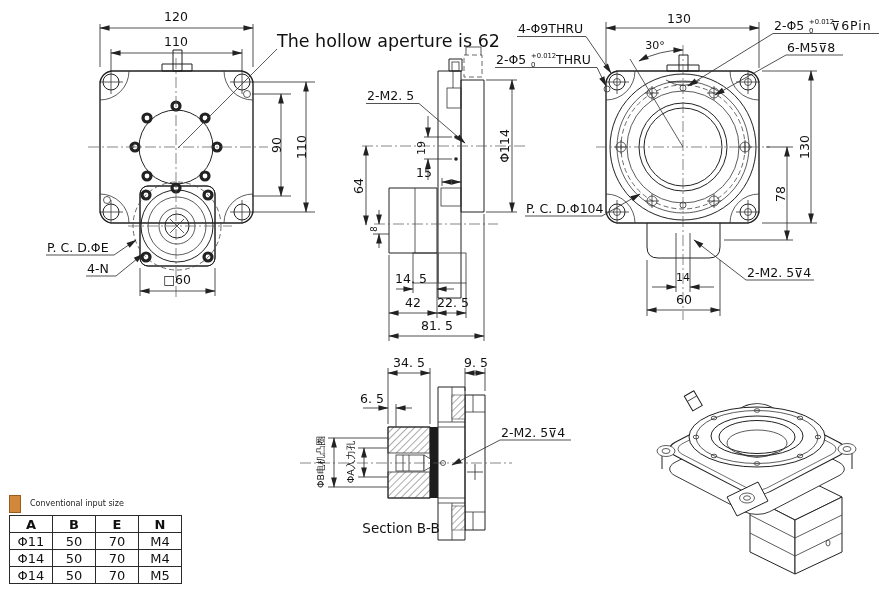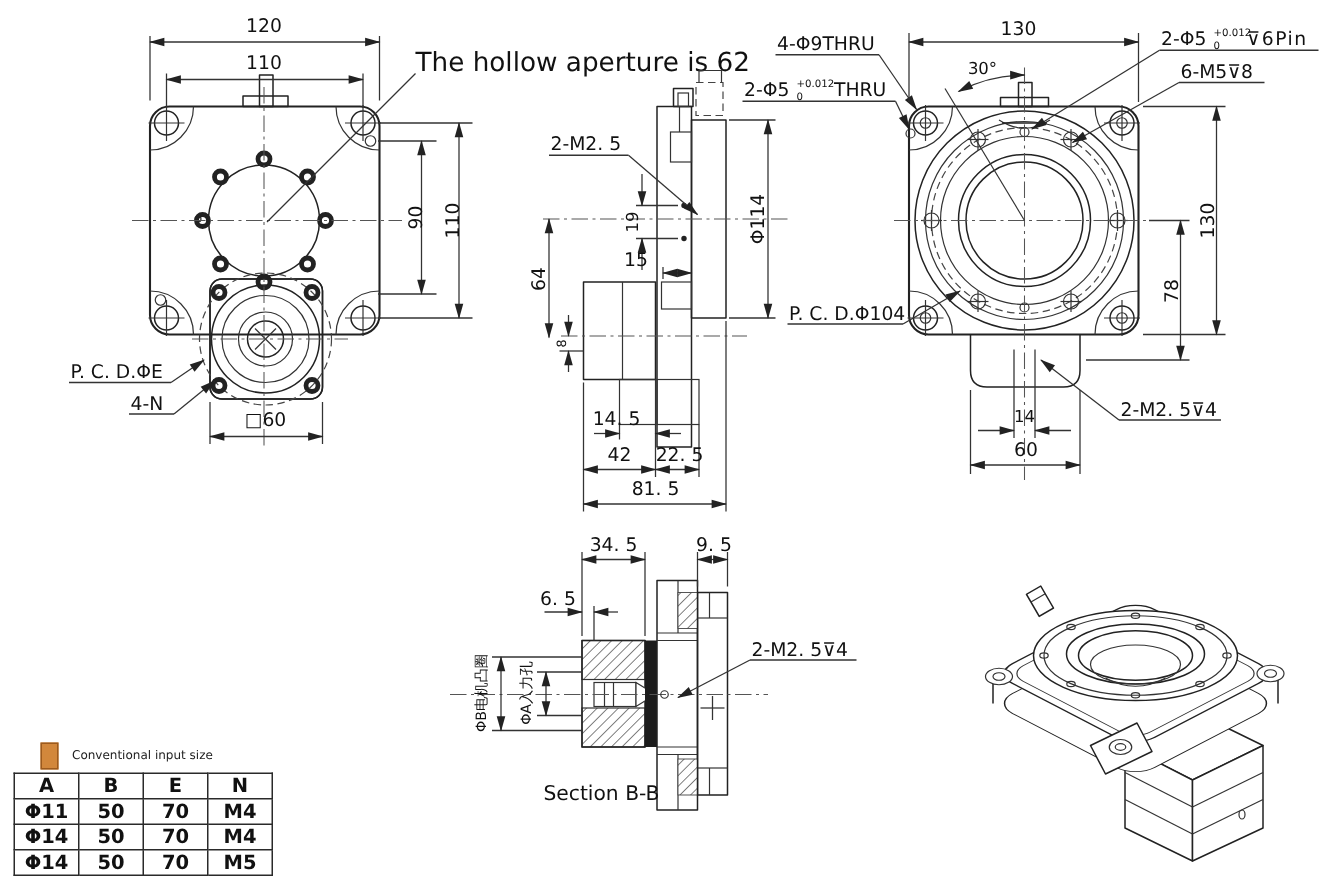--- a/index.html
+++ b/index.html
@@ -11,27 +11,27 @@
   .tl{fill:none;stroke:#333;stroke-width:.8;}
   .dim{fill:none;stroke:#333;stroke-width:.85;}
   .cl{fill:none;stroke:#555;stroke-width:.7;stroke-dasharray:11 3 2 3;}
   .dash{fill:none;stroke:#444;stroke-width:.8;stroke-dasharray:5 3;}
   .ring{fill:none;stroke:#222;stroke-width:3.2;}
   .wf{fill:#fff;}
   .t17{font-size:17.5px;} .t13{font-size:13.5px;} .t12{font-size:12.5px;}
   .t11{font-size:11px;} .t9{font-size:9.5px;} .t8{font-size:8.5px;} .t65{font-size:6.8px;}
   .mid{text-anchor:middle;}
   
-  .legend{position:absolute;left:27px;top:495px;display:flex;align-items:flex-start;}
+  .legend{position:absolute;left:9px;top:495px;display:flex;align-items:flex-start;}
   .legend-icon{width:10px;height:16px;background:#D2873B;border:1.5px solid #9C5A1D;}
   .legend-label{margin-left:9px;margin-top:4px;font-size:8px;color:#222;}
   table.spec{position:absolute;left:9px;top:515px;border-collapse:collapse;table-layout:fixed;
              border:1.6px solid #2a2a2a;background:#fff;}
   table.spec td{border:1px solid #2a2a2a;width:40px;height:16px;text-align:center;
-                font-size:13px;font-weight:700;color:#111;padding:0 1px;}
+                font-size:13px;font-weight:400;color:#111;padding:0 1px;}
   table.spec tr.hdr td{font-weight:700;}
 </style>
 </head>
 <body>
 
 <div class="stage">
 <svg width="894" height="592" viewBox="0 0 894 592">
   <defs>
     <marker id="ar" viewBox="0 0 10 8" refX="9.2" refY="4" markerWidth="11" markerHeight="9" orient="auto-start-reverse" markerUnits="userSpaceOnUse">
       <path d="M0.5,1.4 L9.8,4 L0.5,6.6 Z" fill="#222"></path>

